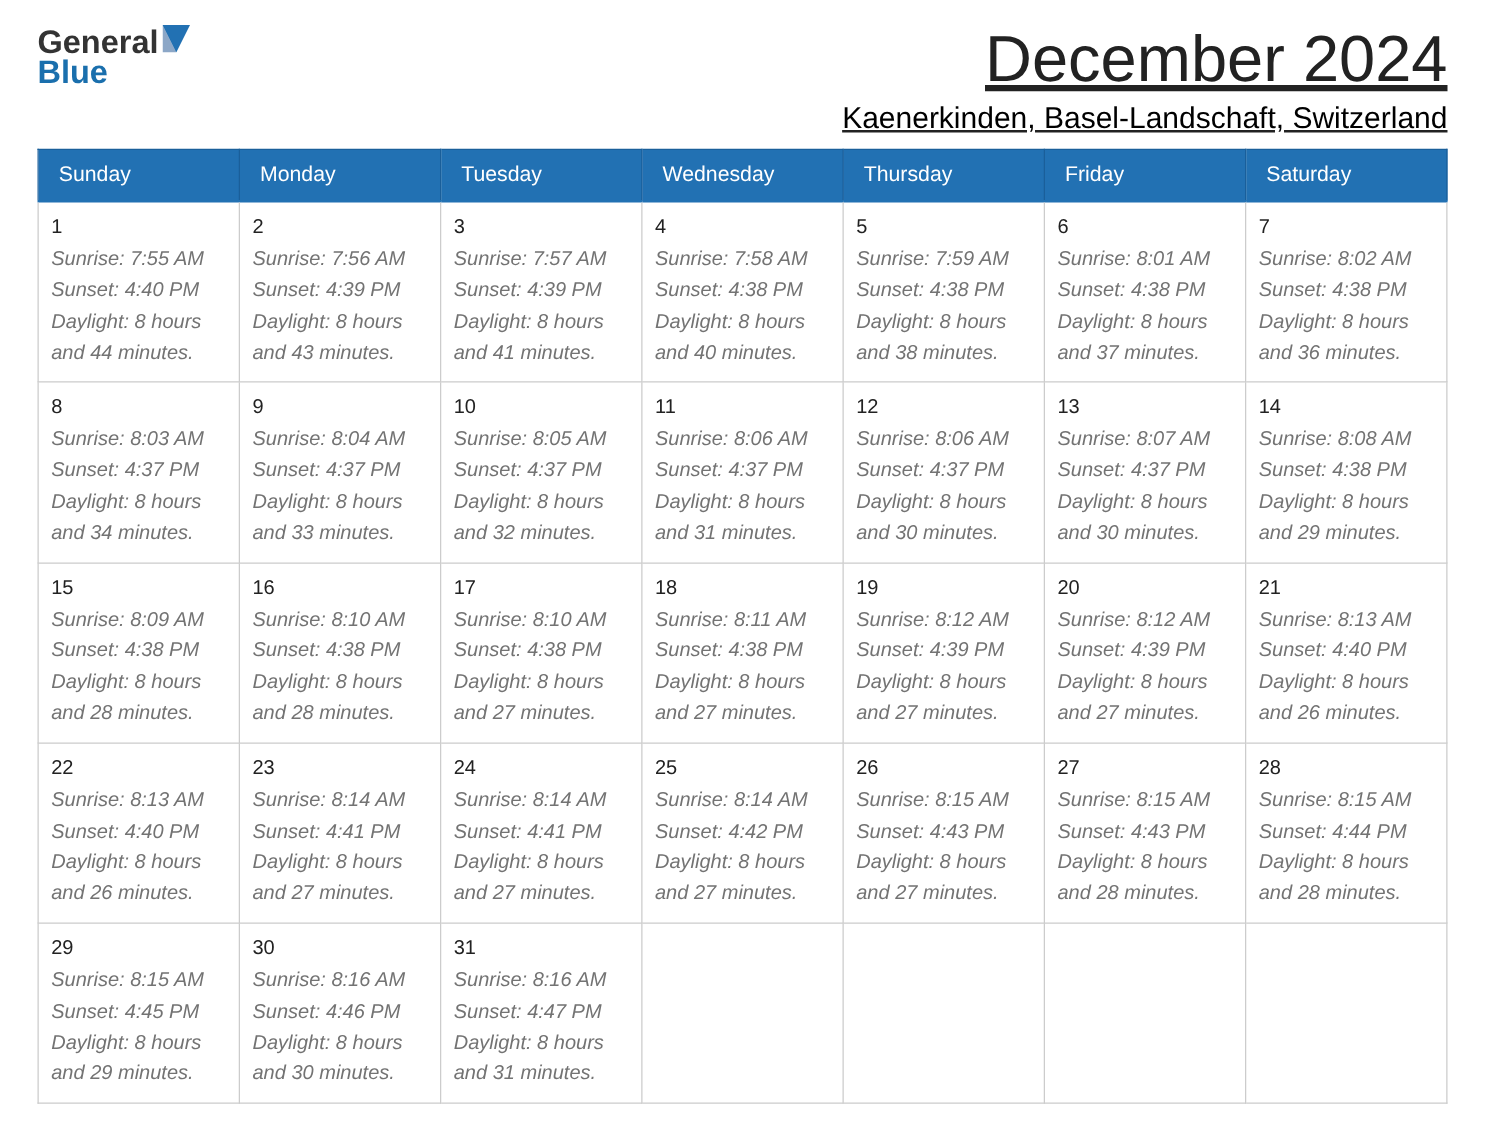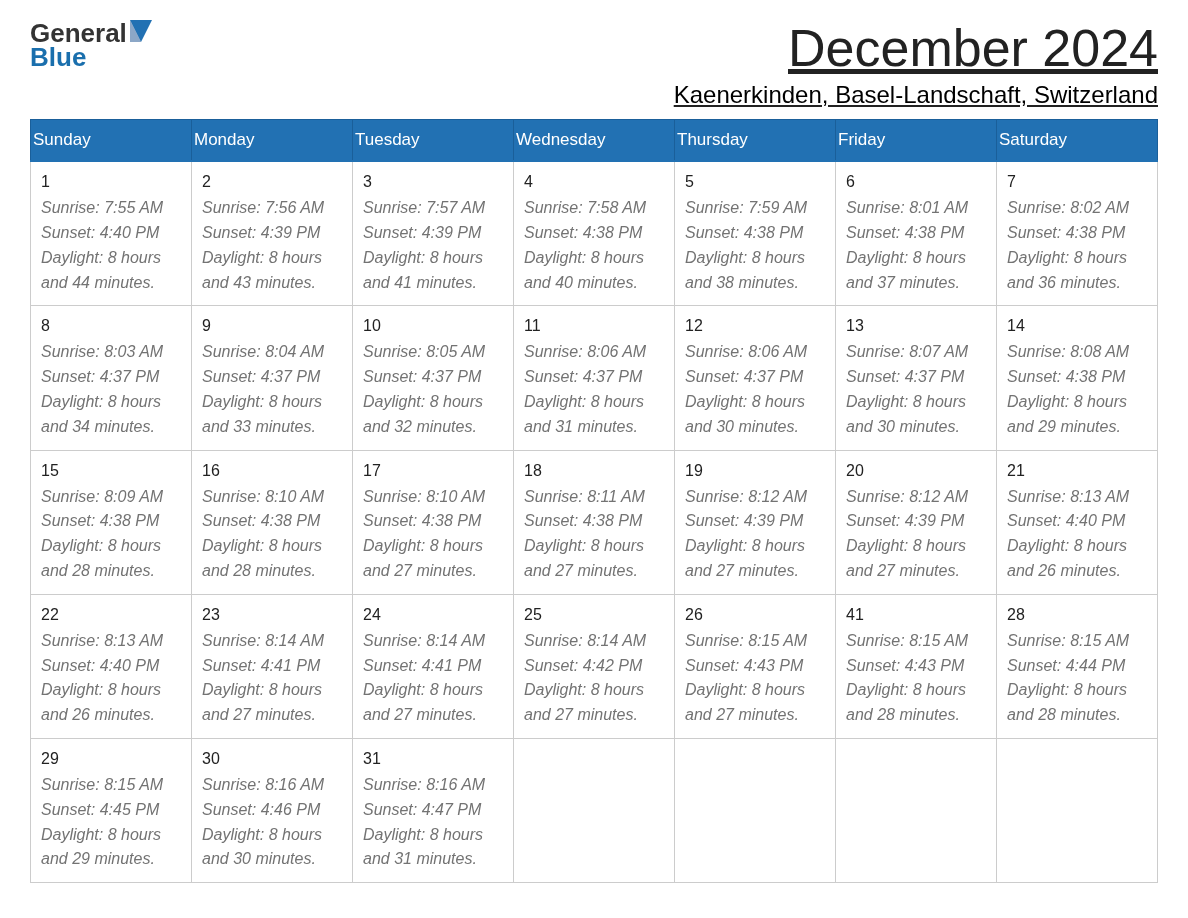--- a/index.html
+++ b/index.html
@@ -47,21 +47,21 @@
     .calendar-table {
       width: 100%;
       border-collapse: collapse;
       margin-top: 10px;
     }
     .calendar-table th {
       background-color: #2271b3;
       color: #fff;
       font-size: 17px;
       font-weight: normal;
-      padding: 10px 2px;
+      padding: 10px 16px;
       text-align: left;
       border: 1px solid #1a5f9a;
     }
     .calendar-table td {
       vertical-align: top;
       padding: 8px 10px 10px 10px;
       border: 1px solid #ccc;
       font-size: 13.5px;
       line-height: 1.5;
       width: 14.28%;
@@ -239,21 +239,21 @@
         </td>
         <td>
           <span class="day-number">25</span>
           <div class="day-info">Sunrise: 8:14 AM<br>Sunset: 4:42 PM<br>Daylight: 8 hours and 27 minutes.</div>
         </td>
         <td>
           <span class="day-number">26</span>
           <div class="day-info">Sunrise: 8:15 AM<br>Sunset: 4:43 PM<br>Daylight: 8 hours and 27 minutes.</div>
         </td>
         <td>
-          <span class="day-number">41</span>
+          <span class="day-number">27</span>
           <div class="day-info">Sunrise: 8:15 AM<br>Sunset: 4:43 PM<br>Daylight: 8 hours and 28 minutes.</div>
         </td>
         <td>
           <span class="day-number">28</span>
           <div class="day-info">Sunrise: 8:15 AM<br>Sunset: 4:44 PM<br>Daylight: 8 hours and 28 minutes.</div>
         </td>
       </tr>
       <tr>
         <td>
           <span class="day-number">29</span>

